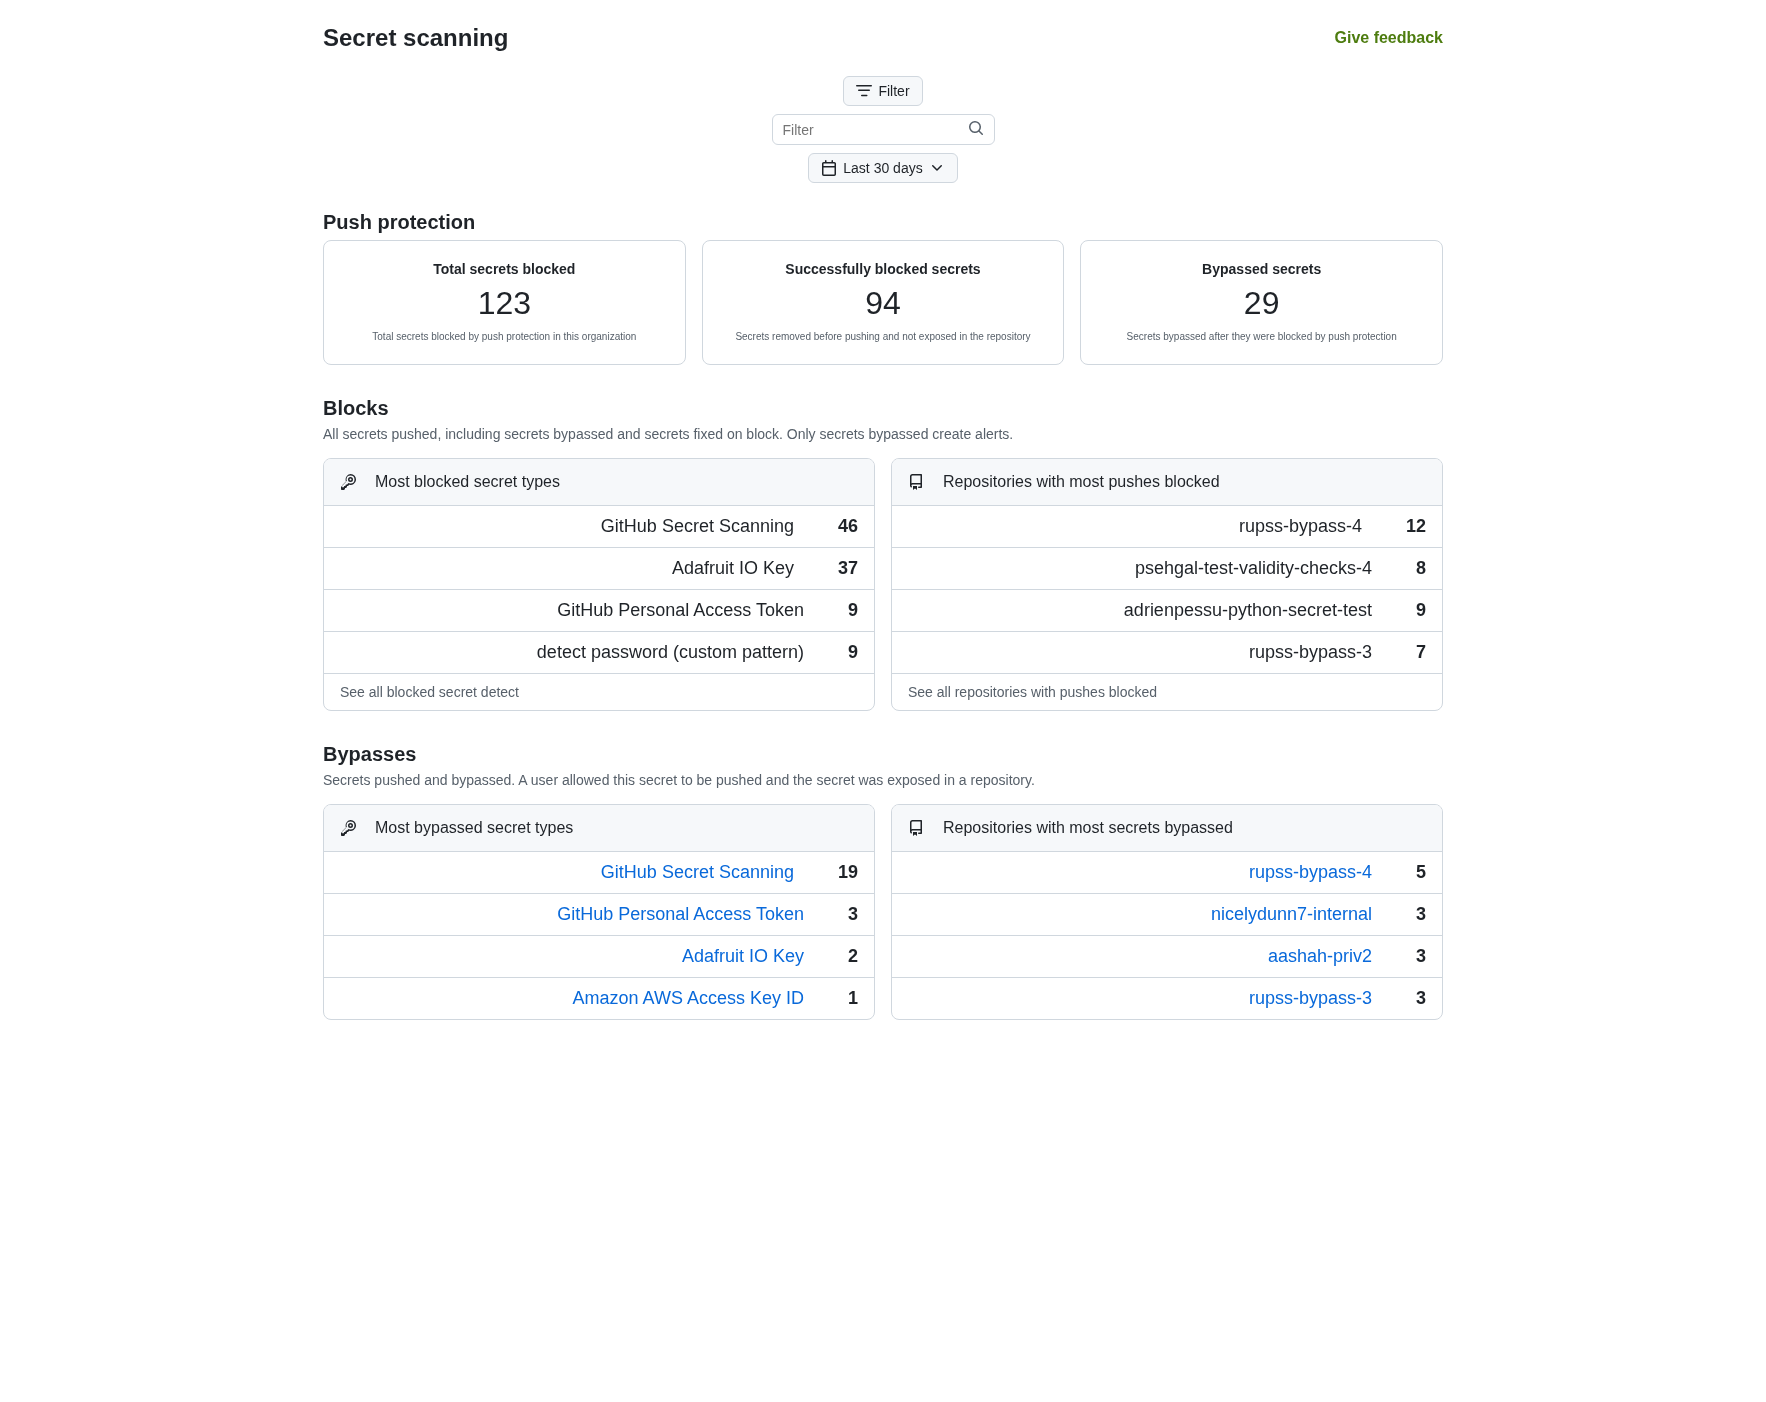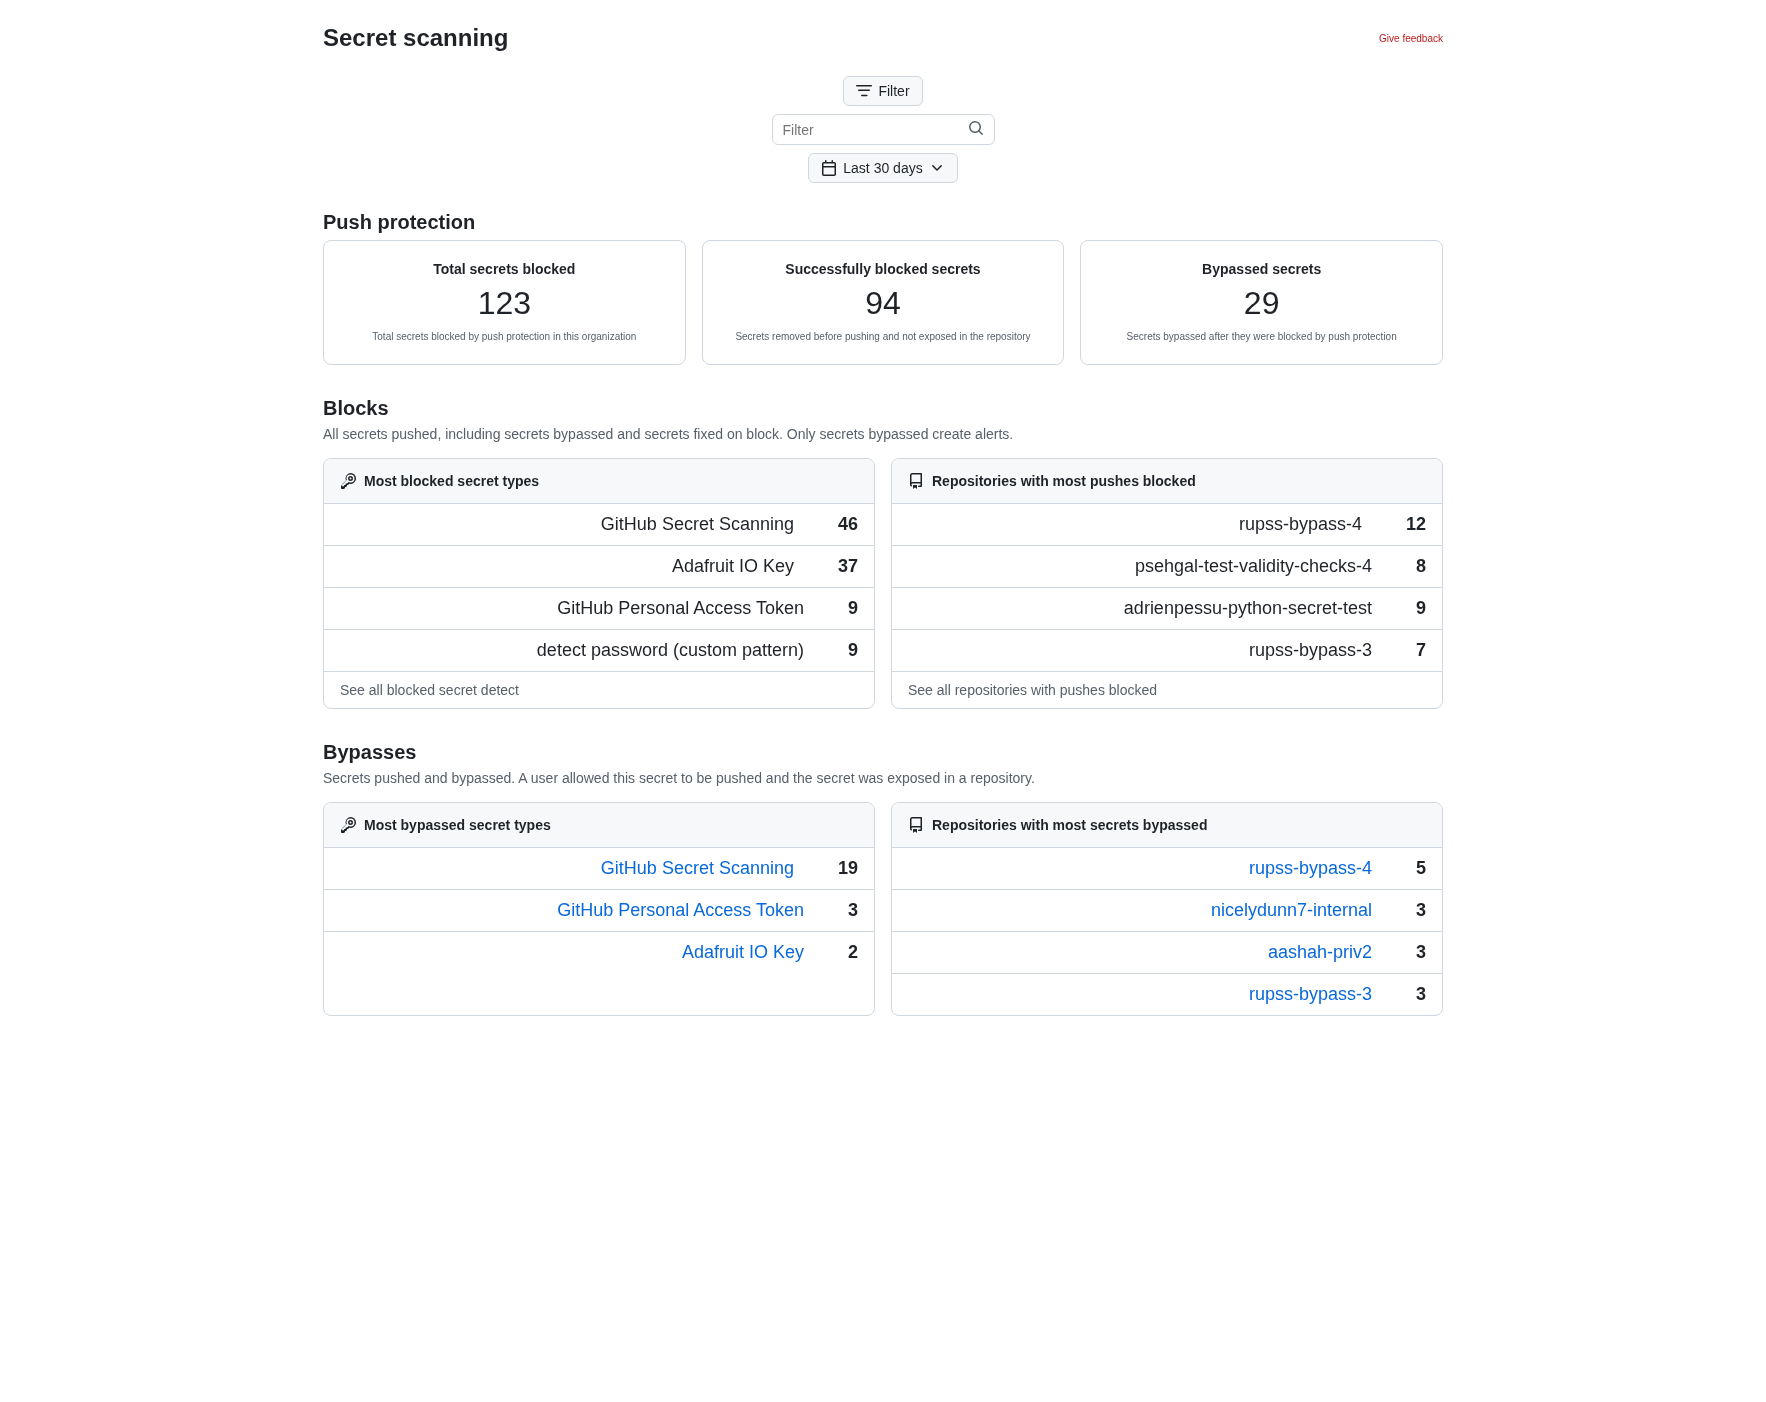--- a/index.html
+++ b/index.html
@@ -17,23 +17,24 @@
       justify-content: space-between;
       align-items: center;
       margin-bottom: 24px;
     }
     .page-title {
       font-size: 24px;
       font-weight: 600;
       color: #1f2328;
     }
     .give-feedback-link {
-      color: #b91c1c;
+      color: #4d7c0f;
       text-decoration: none;
-      font-size: 10px;
+      font-size: 16px;
+      font-weight: bold;
     }
 
     
     .filter-bar {
       display: flex;
       align-items: center;
       gap: 8px;
       margin-bottom: 28px;
       flex-direction: column;
     }
@@ -137,24 +138,24 @@
       margin-bottom: 32px;
     }
     .data-card {
       border: 1px solid #d0d7de;
       border-radius: 8px;
       overflow: hidden;
     }
     .data-card-header {
       display: flex;
       align-items: center;
-      gap: 8px;
+      gap: 19px;
       padding: 14px 16px;
-      font-weight: 700;
-      font-size: 14px;
+      font-weight: 400;
+      font-size: 16px;
       color: #1f2328;
       border-bottom: 1px solid #d0d7de;
       background: #f6f8fa;
     }
     .data-card-row {
       display: flex;
       justify-content: flex-end;
       align-items: center;
       padding: 10px 16px;
       border-bottom: 1px solid #d0d7de;
@@ -331,20 +332,24 @@
         <span class="data-card-row-value">19</span>
       </div>
       <div class="data-card-row">
         <a class="data-card-row-label link" href="#">GitHub Personal Access Token</a>
         <span class="data-card-row-value">3</span>
       </div>
       <div class="data-card-row">
         <a class="data-card-row-label link" href="#">Adafruit IO Key</a>
         <span class="data-card-row-value">2</span>
       </div>
+      <div class="data-card-row">
+        <a class="data-card-row-label link" href="#">Amazon AWS Access Key ID</a>
+        <span class="data-card-row-value">1</span>
+      </div>
     </div>
 
     <div class="data-card">
       <div class="data-card-header">
         <svg width="16" height="16" viewBox="0 0 16 16" fill="currentColor">
           <path d="M2 2.5A2.5 2.5 0 0 1 4.5 0h8.75a.75.75 0 0 1 .75.75v12.5a.75.75 0 0 1-.75.75h-2.5a.75.75 0 0 1 0-1.5h1.75v-2h-8a1 1 0 0 0-.714 1.7.75.75 0 1 1-1.072 1.05A2.495 2.495 0 0 1 2 11.5Zm10.5-1h-8a1 1 0 0 0-1 1v6.708A2.486 2.486 0 0 1 4.5 9h8ZM5 12.25a.25.25 0 0 1 .25-.25h3.5a.25.25 0 0 1 .25.25v3.25a.25.25 0 0 1-.4.2l-1.45-1.087a.249.249 0 0 0-.3 0L5.4 15.7a.25.25 0 0 1-.4-.2Z"></path>
         </svg>
         <span>Repositories with most secrets bypassed</span>
       </div>
       <div class="data-card-row">

